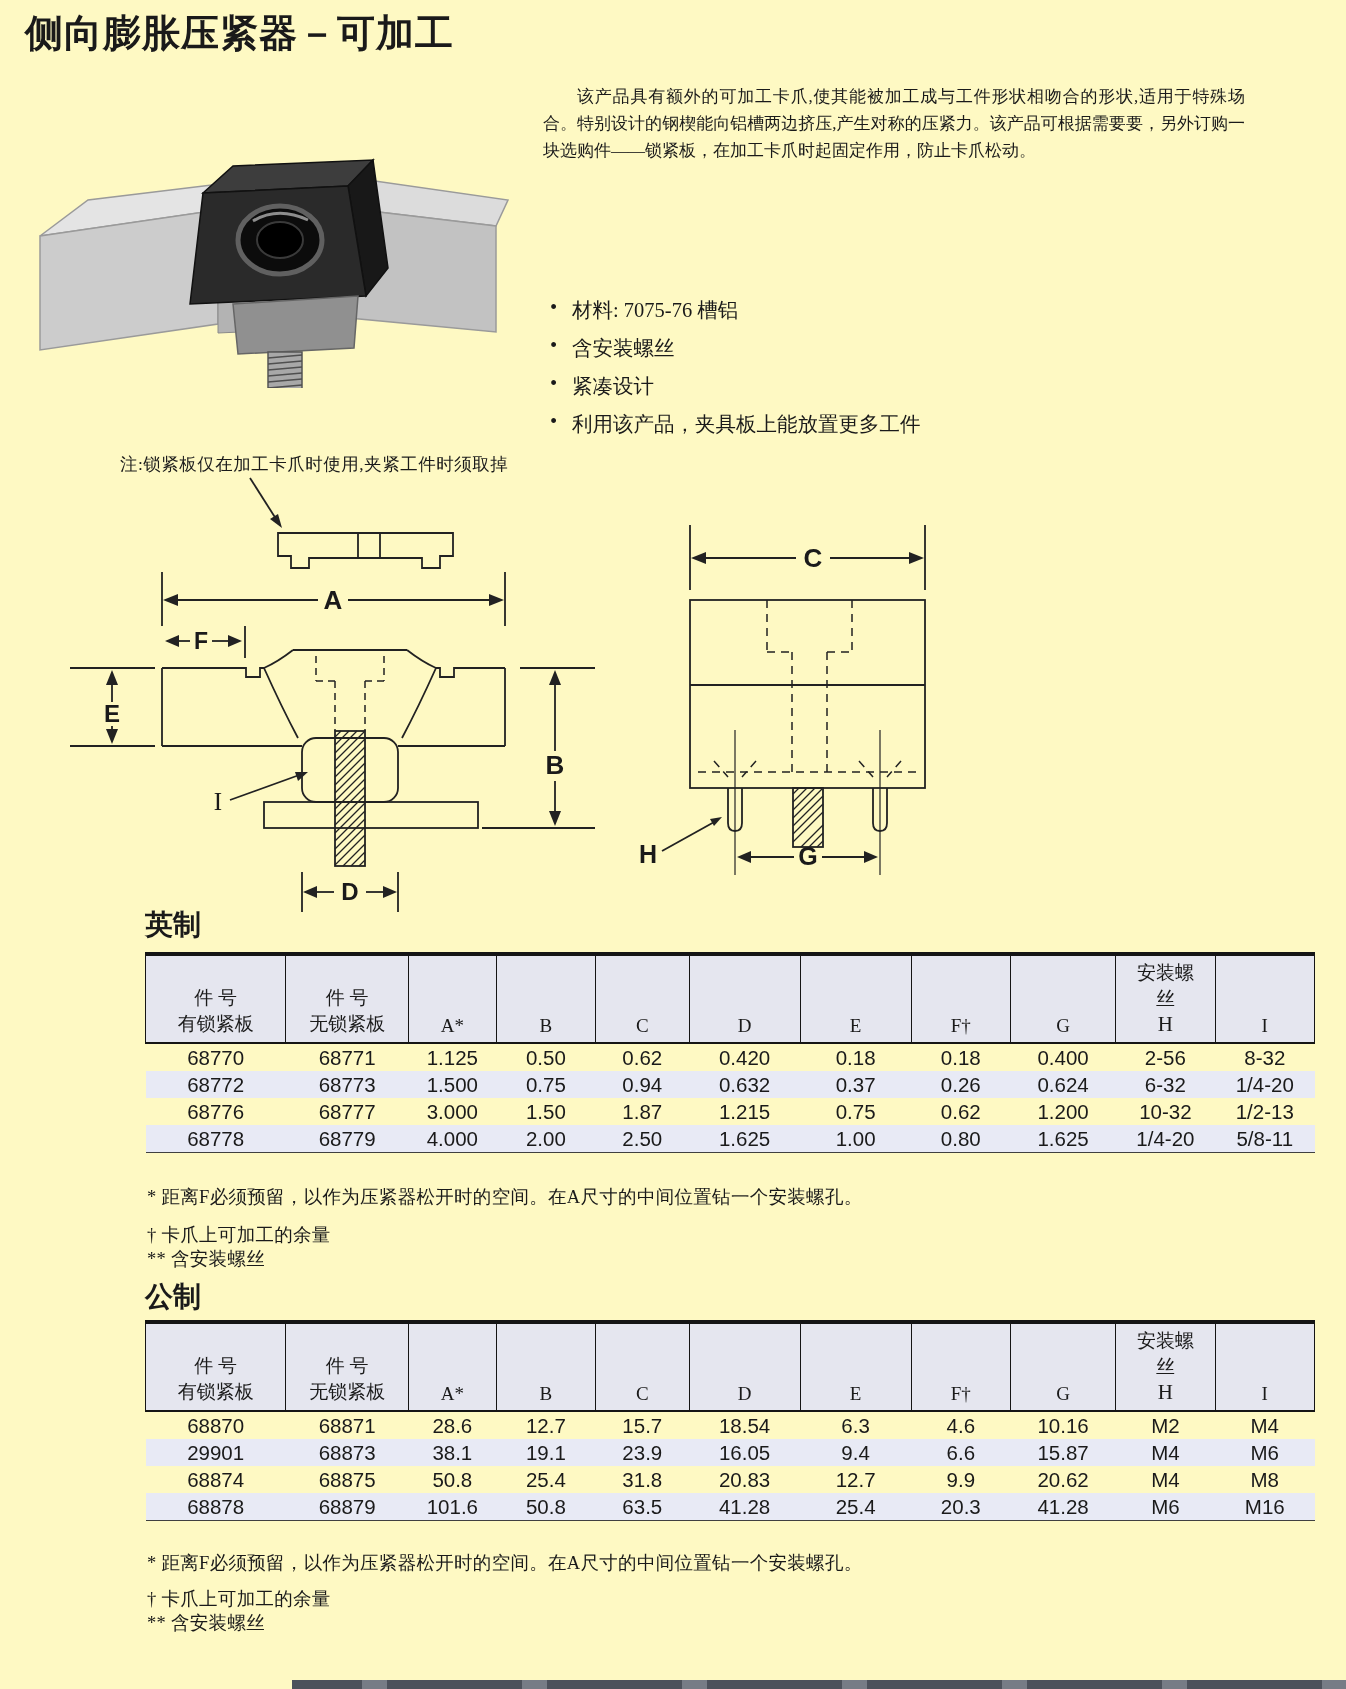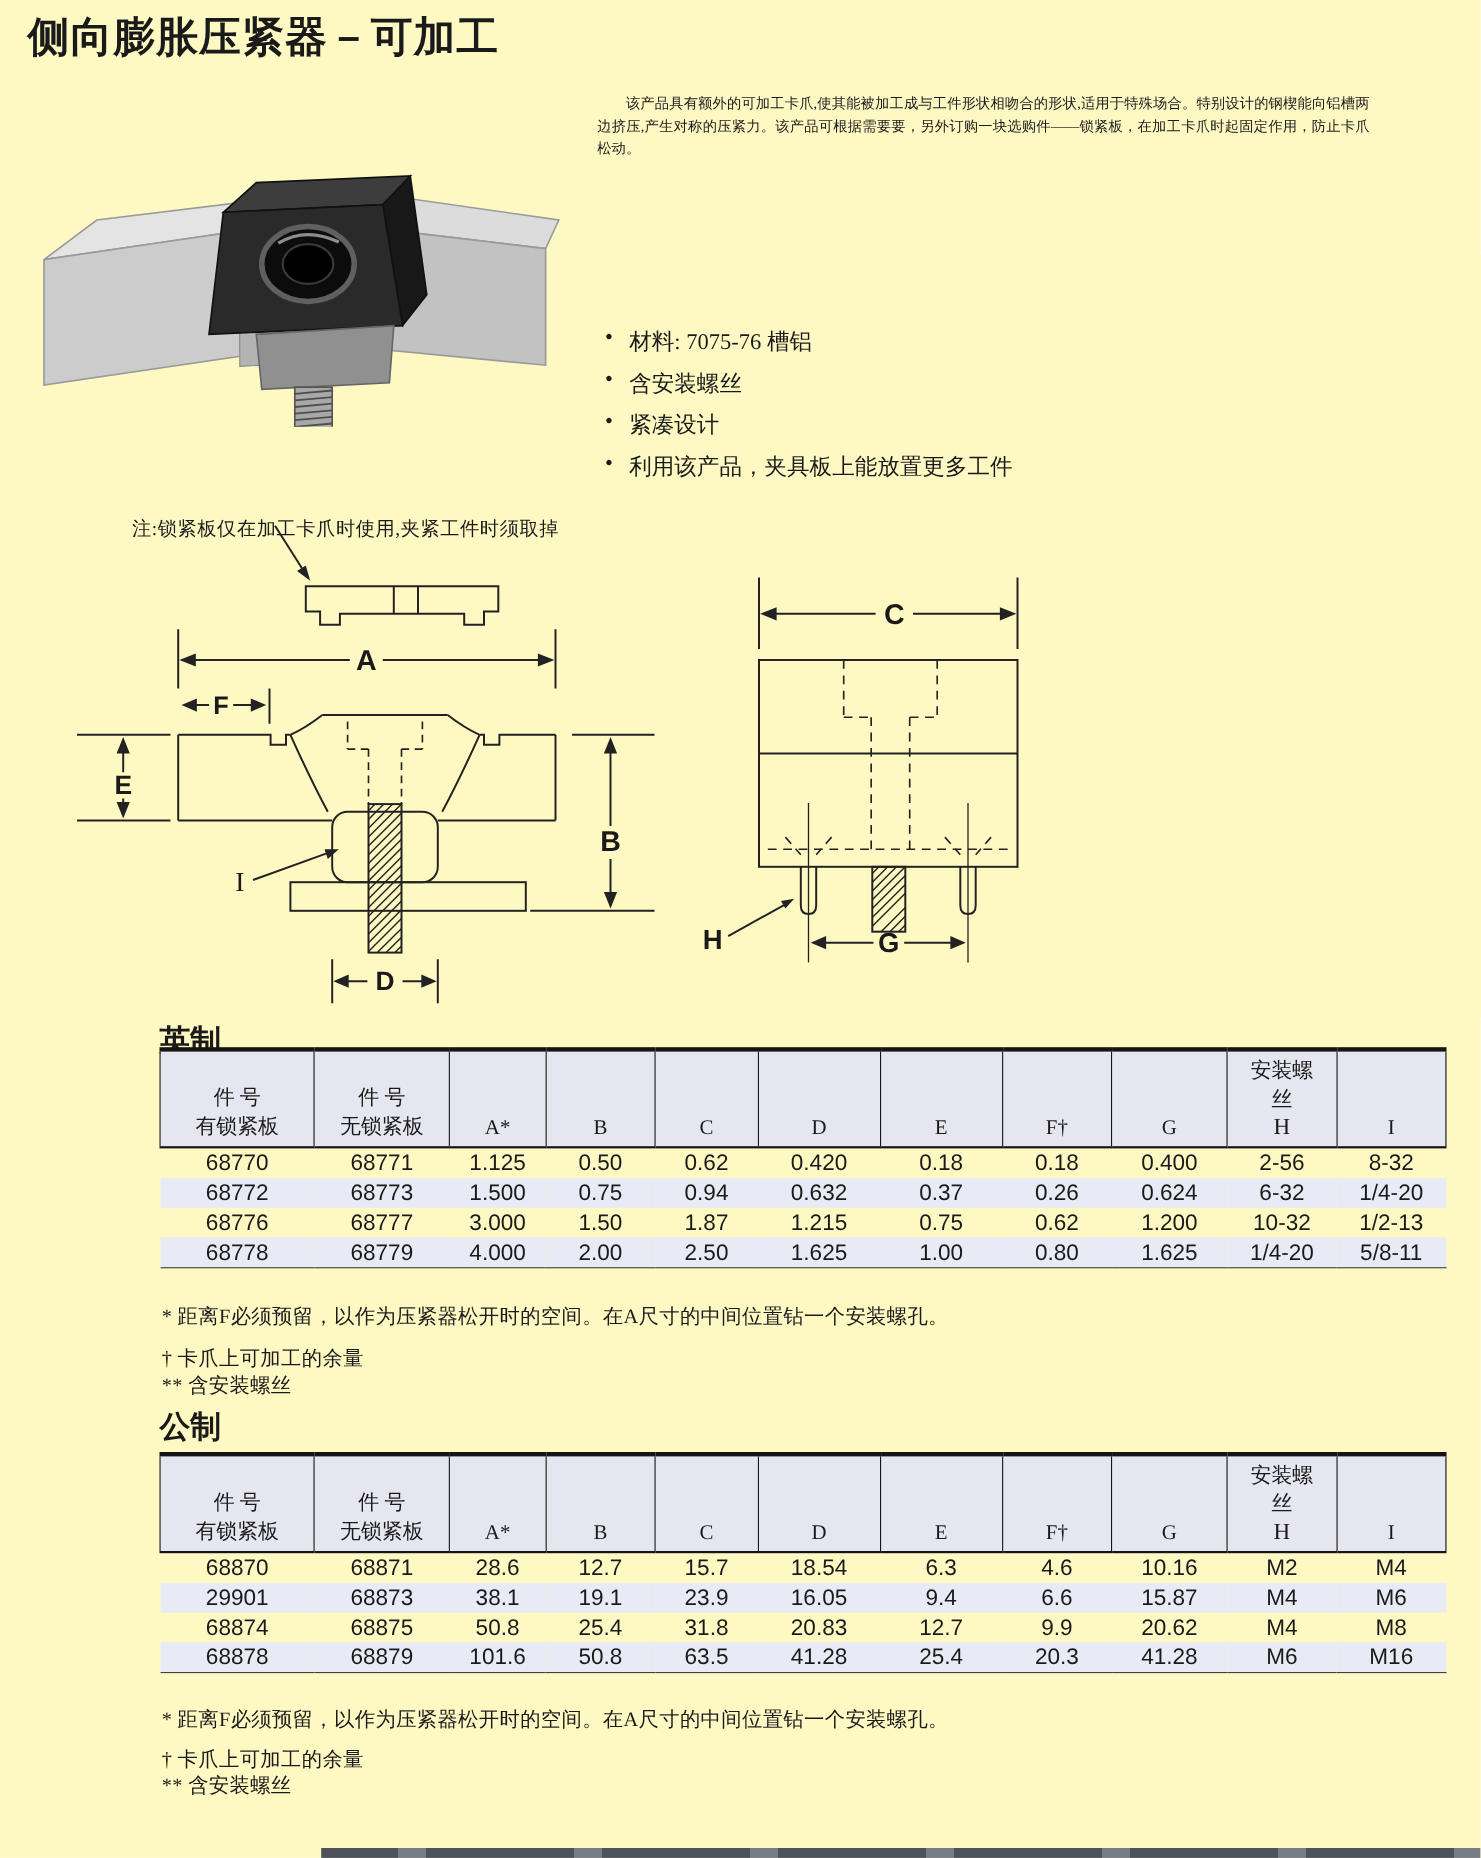--- a/index.html
+++ b/index.html
@@ -7,38 +7,38 @@
   body { position:relative; background:#ffffff; color:#1a1a1a;
          font-family:"Liberation Serif","DejaVu Serif",serif; }
   .page { position:absolute; inset:0; overflow:hidden; background:#fef9c3; }
 
   .title { position:absolute; left:25px; top:8px; font-size:38px; font-weight:bold;
            font-family:"Liberation Sans","DejaVu Sans",sans-serif; letter-spacing:1px; }
 
   .photo { position:absolute; left:28px; top:88px; }
 
   .intro { position:absolute; left:543px; top:84px; width:702px;
-           font-size:13px; line-height:1.58; text-align:justify; }
+           font-size:17px; line-height:1.58; text-align:justify; }
   .intro p { text-indent:2em; }
 
   .bullets { position:absolute; left:550px; top:296px; font-size:20.5px; }
   .bullets .bullet-row { display:flex; margin-bottom:10px; }
   .bullets .dot { width:22px; flex:0 0 22px; }
 
-  .note { position:absolute; left:120px; top:452px; font-size:17.5px; letter-spacing:0.5px;margin-top:16px; }
+  .note { position:absolute; left:120px; top:452px; font-size:17.5px; letter-spacing:0.5px; }
 
   .diag { position:absolute; }
   .diag-left  { left:50px;  top:476px; }
   .diag-right { left:618px; top:485px; }
   svg text { font-family:"Liberation Sans","DejaVu Sans",sans-serif; fill:#1a1a1a; }
   svg text.serif { font-family:"Liberation Serif","DejaVu Serif",serif; }
 
   .section-label { position:absolute; left:145px; font-size:28px; font-weight:bold;
                    font-family:"Liberation Sans","DejaVu Sans",sans-serif; }
-  .label-imperial { top:927px; }
+  .label-imperial { top:906px; }
   .label-metric   { top:1278px; }
 
   .table-wrap { position:absolute; left:145px; width:1170px; }
   .wrap-imperial { top:952px; }
   .wrap-metric   { top:1320px; }
 
   table.spec { border-collapse:collapse; width:1170px; table-layout:fixed; }
   table.spec thead th {
       background:#e5e6ef; height:88px; vertical-align:bottom;
       border-top:4px solid #151515; border-bottom:2px solid #151515;

